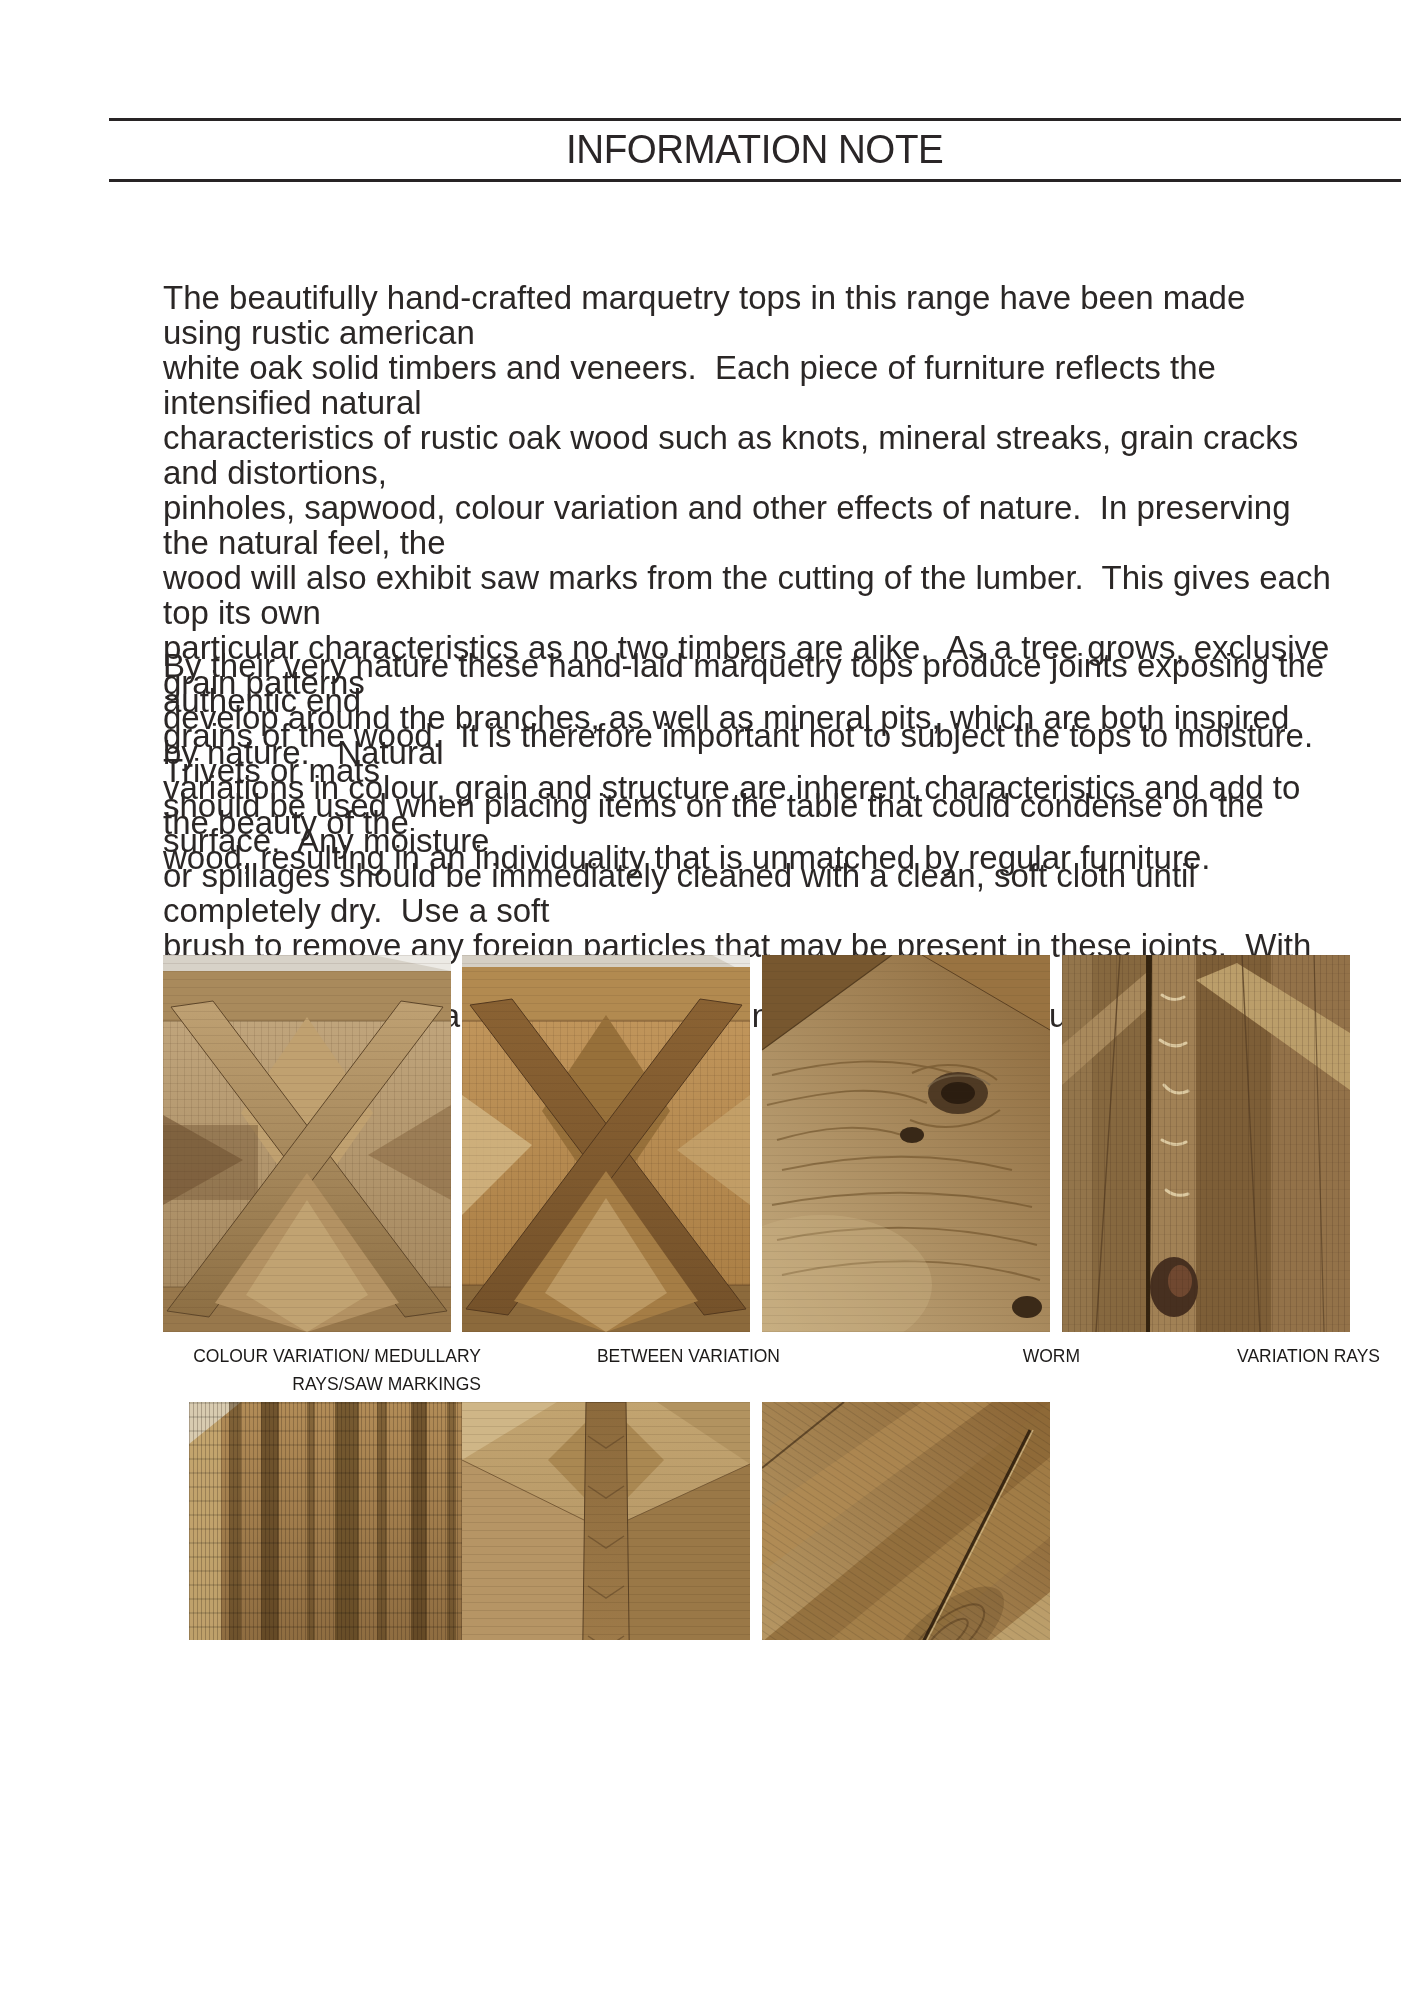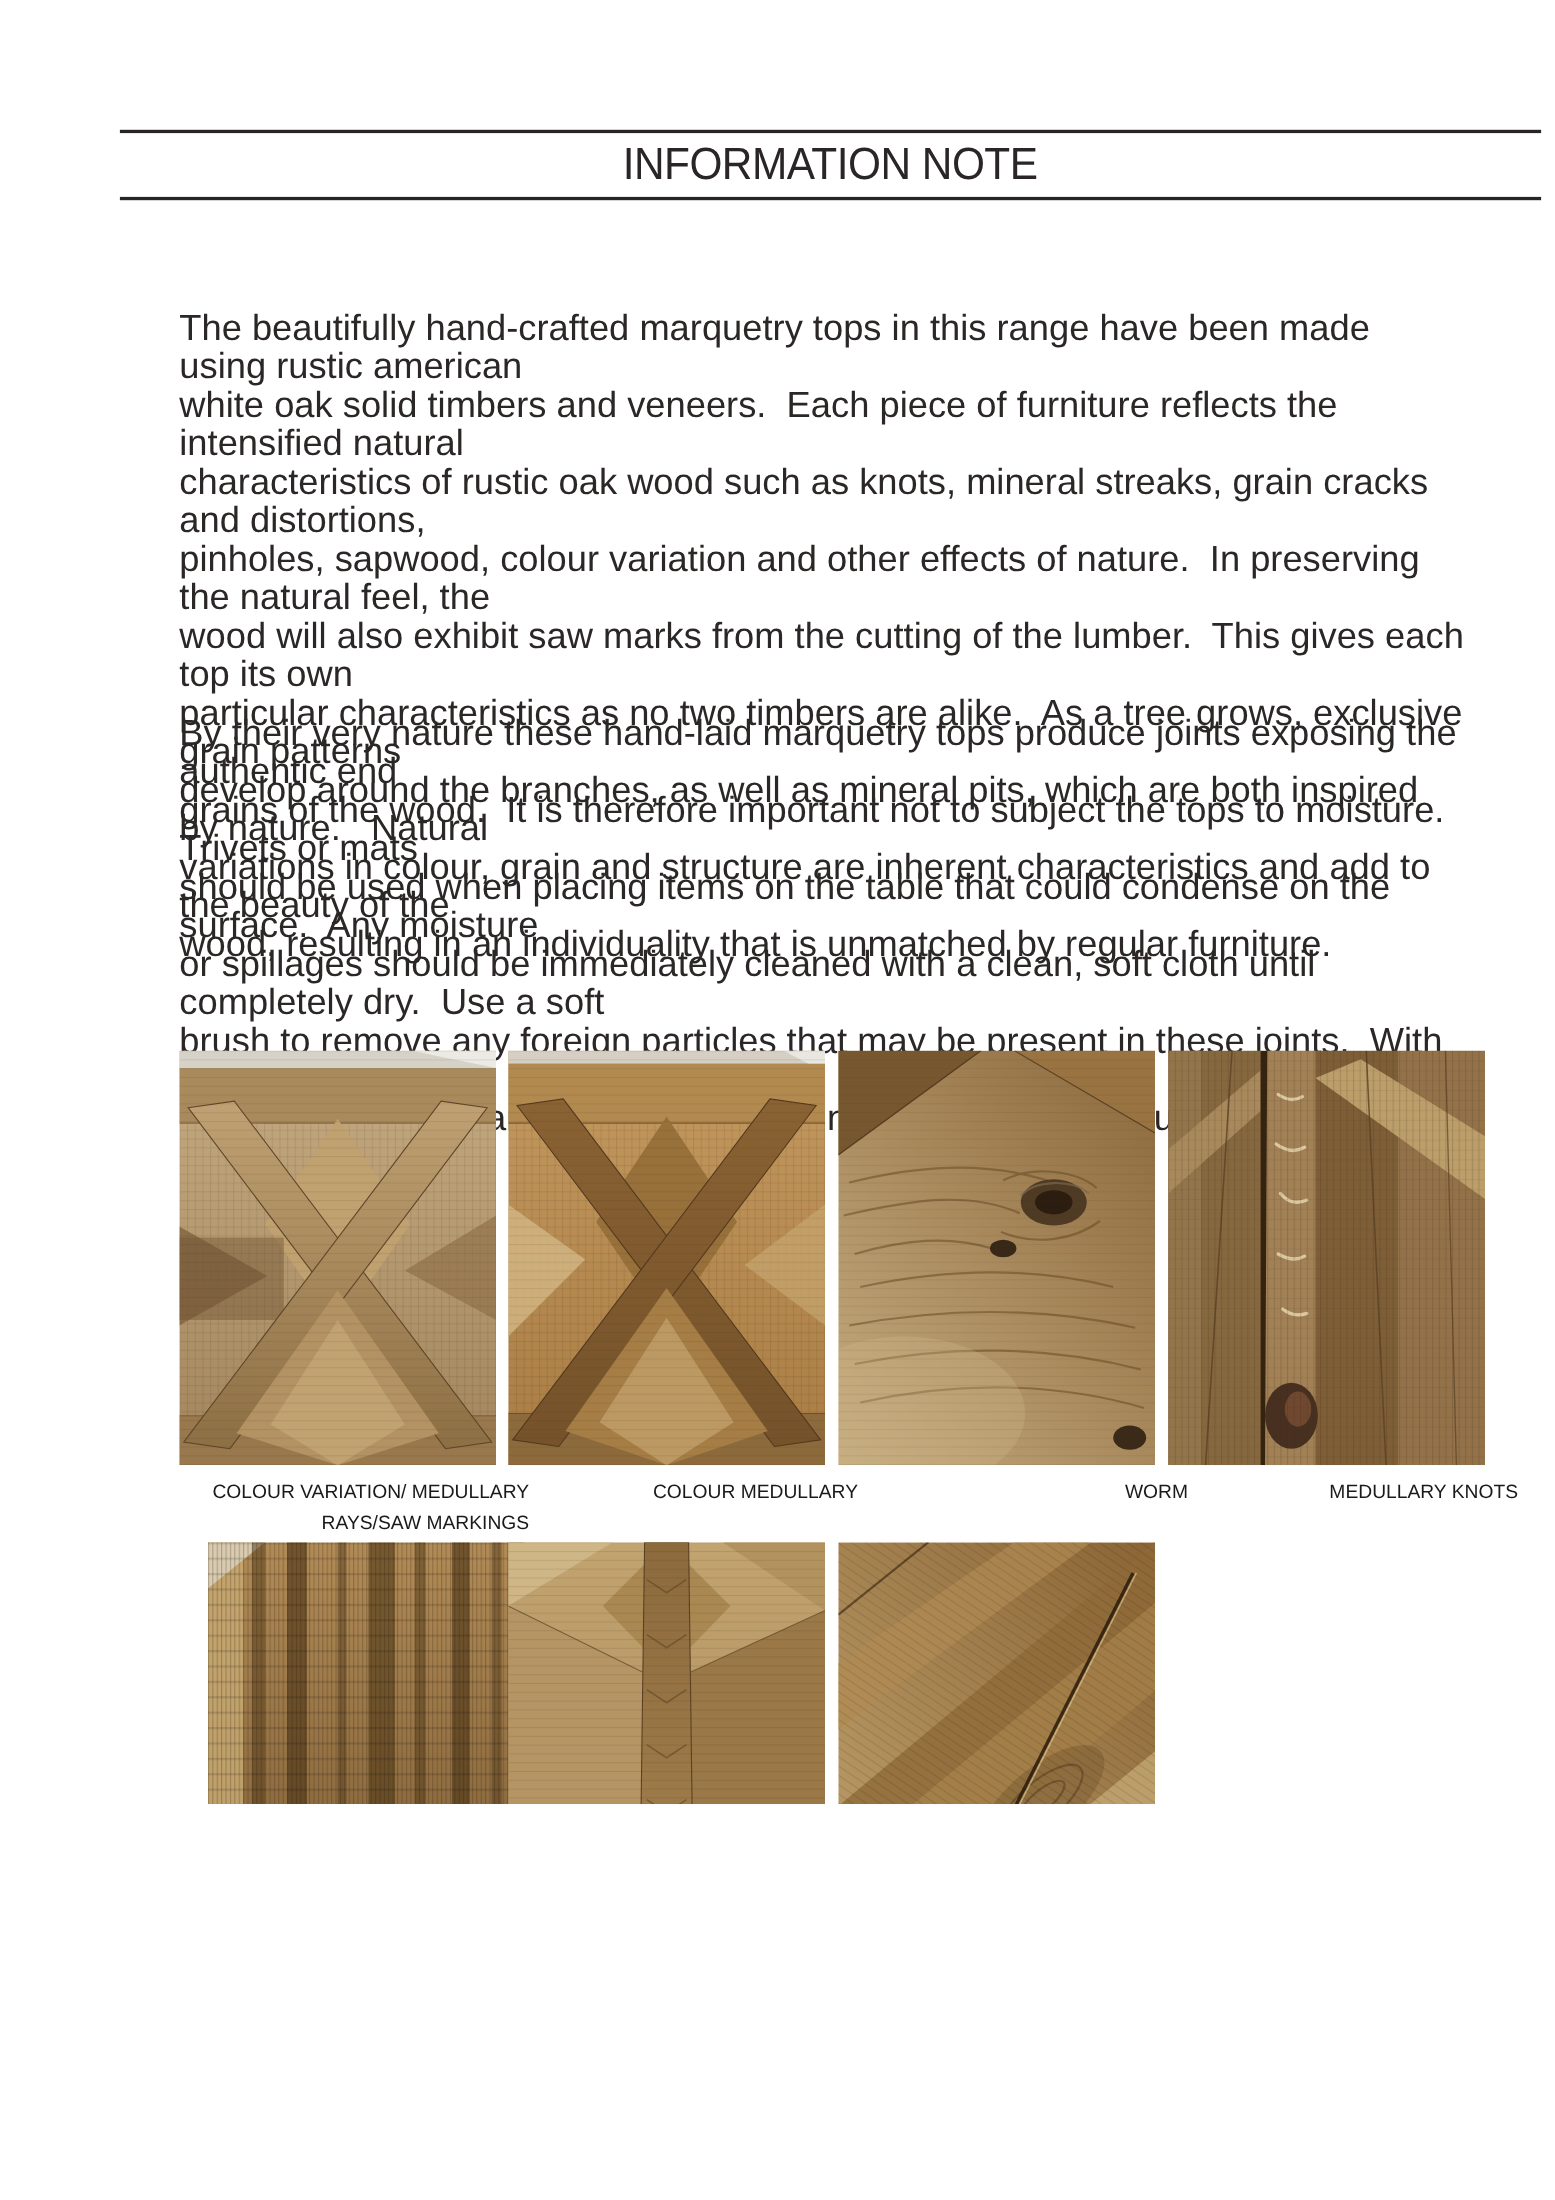--- a/index.html
+++ b/index.html
@@ -154,21 +154,21 @@
         <polygon points="288,140 215,195 288,250" fill="#c7a671" opacity=".7"></polygon>
         <rect y="330" width="288" height="47" fill="#8c6a3c"></rect>
         <line x1="0" y1="330" x2="288" y2="330" stroke="#5c3f22" stroke-width="1" opacity=".7"></line>
         <polygon points="8,50 50,44 284,354 242,360" fill="url(#p2arm)" stroke="#54391e" stroke-width="1"></polygon>
         <polygon points="280,50 238,44 4,354 46,360" fill="url(#p2arm)" stroke="#54391e" stroke-width="1"></polygon>
         <polygon points="144,216 236,346 144,377 52,346" fill="#a57d45"></polygon>
         <polygon points="144,243 205,338 144,377 83,338" fill="#bf9d68" opacity=".85"></polygon>
         <rect width="288" height="377" fill="url(#p2saw)" opacity=".8"></rect>
       </svg>
     </div>
-    <figcaption class="cap">COLOUR MEDULLARY</figcaption>
+    <figcaption class="cap">BETWEEN VARIATION</figcaption>
   </figure>
 
   <figure class="fig" style="left:714px;top:955px;">
     <div class="photo">
       <svg viewBox="0 0 288 377" preserveAspectRatio="none" aria-hidden="true">
         <defs>
           <linearGradient id="p3bg" x1="0" y1="1" x2="1" y2="0">
             <stop offset="0" stop-color="#c4aa7e"></stop>
               <stop offset="1" stop-color="#8c693c"></stop>
           </linearGradient>
@@ -233,21 +233,21 @@
           <path d="M102,130 q10,12 24,6"></path>
           <path d="M100,185 q14,8 24,2"></path>
           <path d="M104,235 q10,8 22,4"></path>
         </g>
         <ellipse cx="112" cy="332" rx="24" ry="30" fill="#473020"></ellipse>
         <ellipse cx="118" cy="326" rx="12" ry="16" fill="#7a4f35" opacity=".8"></ellipse>
         <rect width="288" height="377" fill="url(#p4vg)"></rect>
         <rect width="288" height="377" fill="url(#p4saw)"></rect>
       </svg>
     </div>
-    <figcaption class="cap">MEDULLARY KNOTS</figcaption>
+    <figcaption class="cap">VARIATION RAYS</figcaption>
   </figure>
 
   <figure class="fig" style="left:115px;top:1402px;padding-left:26px;">
     <div class="photo">
       <svg viewBox="0 0 288 377" preserveAspectRatio="none" aria-hidden="true">
         <defs>
           <linearGradient id="p5bg" x1="0" y1="0" x2="0" y2="1">
             <stop offset="0" stop-color="#b28c57"></stop>
               <stop offset="1" stop-color="#7a5a33"></stop>
           </linearGradient>

